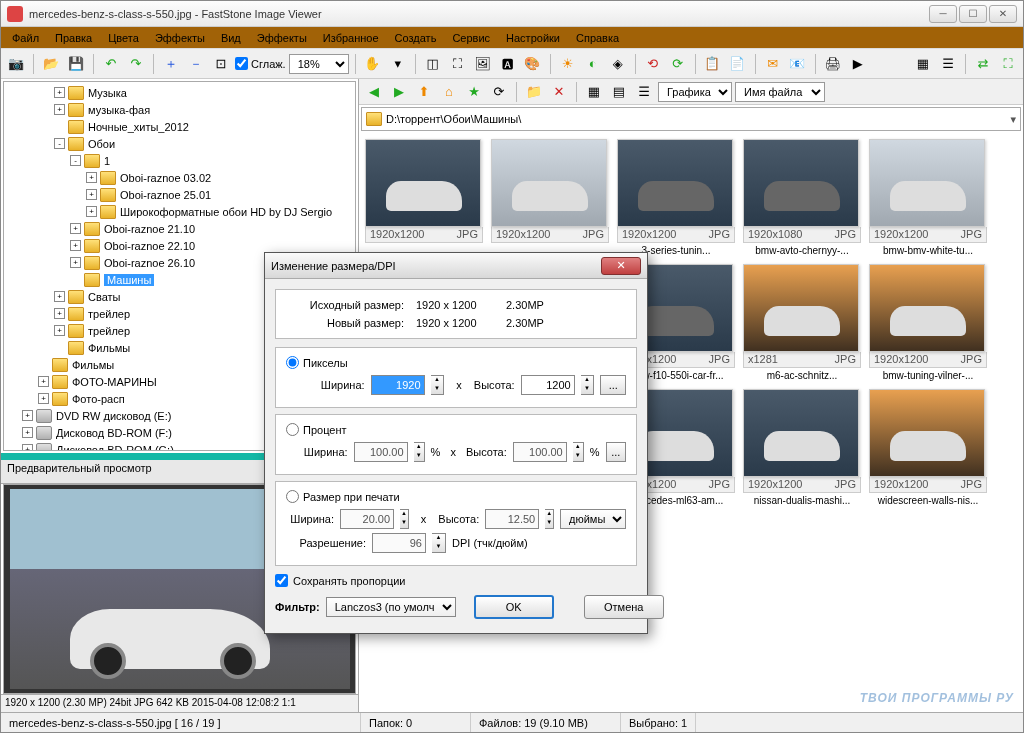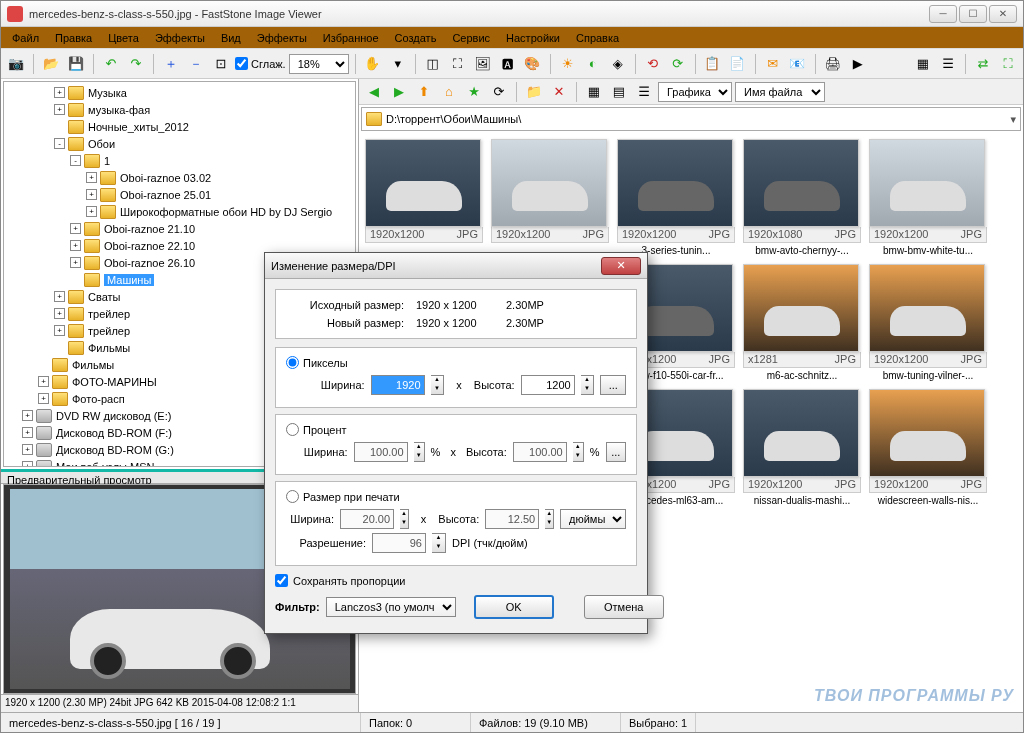--- a/index.html
+++ b/index.html
@@ -25,21 +25,21 @@
 .left-panel { width: 358px; display: flex; flex-direction: column; border-right: 1px solid #aaa; }
 .tree-panel { flex: 1; overflow: auto; background: #fff; border: 1px solid #aaa; margin: 2px; padding: 2px; }
 .tree-item { display:flex; align-items:center; height: 17px; padding-left: 4px; white-space: nowrap; cursor: pointer; }
 .tree-expander { width: 11px; height: 11px; border: 1px solid #888; display:inline-flex;align-items:center;justify-content:center; font-size:8px; margin-right:3px; background:#fff; }
 .tree-noexp { width: 11px; margin-right: 3px; display:inline-block; }
 .tree-icon { width: 16px; height: 14px; background: linear-gradient(#ffe17a,#e8b22a); border-radius: 1px; margin-right: 4px; border: 1px solid #c89020; }
 .tree-icon.drive { background: linear-gradient(#e0e0e0,#b0b0b0); border-color:#888; border-radius: 2px; }
 .tree-label { font-size: 11px; }
 .tree-label.selected { background: #3399ff; color: #fff; padding: 0 3px; }
 
-.preview-header { height: 15px; background: #e8e8e8; border-top: 3px solid #14b8a6; border-bottom: 1px solid #aaa; padding: 2px 6px; font-size: 11px; }
+.preview-header { height: 31px; background: #e8e8e8; border-top: 7px solid #14b8a6; border-bottom: 1px solid #aaa; padding: 2px 6px; font-size: 11px; }
 .preview-panel { height: 210px; background: #333; position: relative; border: 1px solid #aaa; margin: 0 2px; }
 .preview-img { width: 100%; height: 100%; display:flex; align-items:center; justify-content:center; }
 .car-preview { width: 340px; height: 200px; background: linear-gradient(180deg,#a0c0d0 0%,#a0c0d0 40%,#667 40%,#555 100%); position:relative; overflow:hidden; }
 .car-body { position:absolute; bottom:20px; left:60px; width:200px; height:60px; background:#e8e8e8; border-radius: 40px 60px 10px 10px / 30px 40px 10px 10px; }
 .car-wheel { position:absolute; width:36px; height:36px; background:#222; border-radius:50%; border:4px solid #888; bottom:10px; }
 .car-wheel.w1 { left:80px; } .car-wheel.w2 { left:210px; }
 .preview-info { height: 18px; background: #f0f0f0; font-size: 10px; padding: 2px 4px; border-top: 1px solid #aaa; }
 
 .right-panel { flex: 1; display:flex; flex-direction:column; background:#fff; }
 .right-toolbar { height: 26px; background: #f0f0f0; border-bottom: 1px solid #ccc; display:flex; align-items:center; padding: 0 4px; gap:3px; }
@@ -79,21 +79,21 @@
 .dlg-input.sel { background:#3399ff; color:#fff; }
 .spinner { width:14px; height:20px; border:1px solid #888; border-left:none; background:linear-gradient(#fff,#e0e0e0); display:flex; flex-direction:column; }
 .spinner div { flex:1; font-size:6px; text-align:center; cursor:pointer; }
 .dots-btn { width:26px; height:20px; border:1px solid #888; background:linear-gradient(#fff,#e0e0e0); cursor:pointer; }
 .dlg-combo { height:20px; border:1px solid #888; background:linear-gradient(#fff,#eee); padding:0 4px; font-size:11px; }
 .dlg-check-row { display:flex; align-items:center; gap:5px; margin:8px 0; }
 .dlg-buttons { display:flex; justify-content:center; gap:30px; margin-top:8px; }
 .dlg-btn { width:80px; height:24px; border:1px solid #888; background:linear-gradient(#fff,#e0e0e0); border-radius:3px; cursor:pointer; }
 .dlg-btn.primary { border:2px solid #2277cc; }
 
-.watermark { position:absolute; right:10px; bottom:28px; font-size:16px; font-weight:bold; color:rgba(100,150,200,0.6); font-style:italic; text-shadow:1px 1px 0 #fff; letter-spacing:1px; }
+.watermark { position:absolute; right:10px; bottom:28px; font-size:12px; font-weight:bold; color:rgba(100,150,200,0.6); font-style:italic; text-shadow:1px 1px 0 #fff; letter-spacing:1px; }
 </style>
 </head>
 <body>
 
 <div class="window">
   <div class="titlebar">
     <div class="app-icon"></div>
     <div class="title">mercedes-benz-s-class-s-550.jpg  -  FastStone Image Viewer</div>
     <div class="win-btns">
       <div class="win-btn">─</div>

